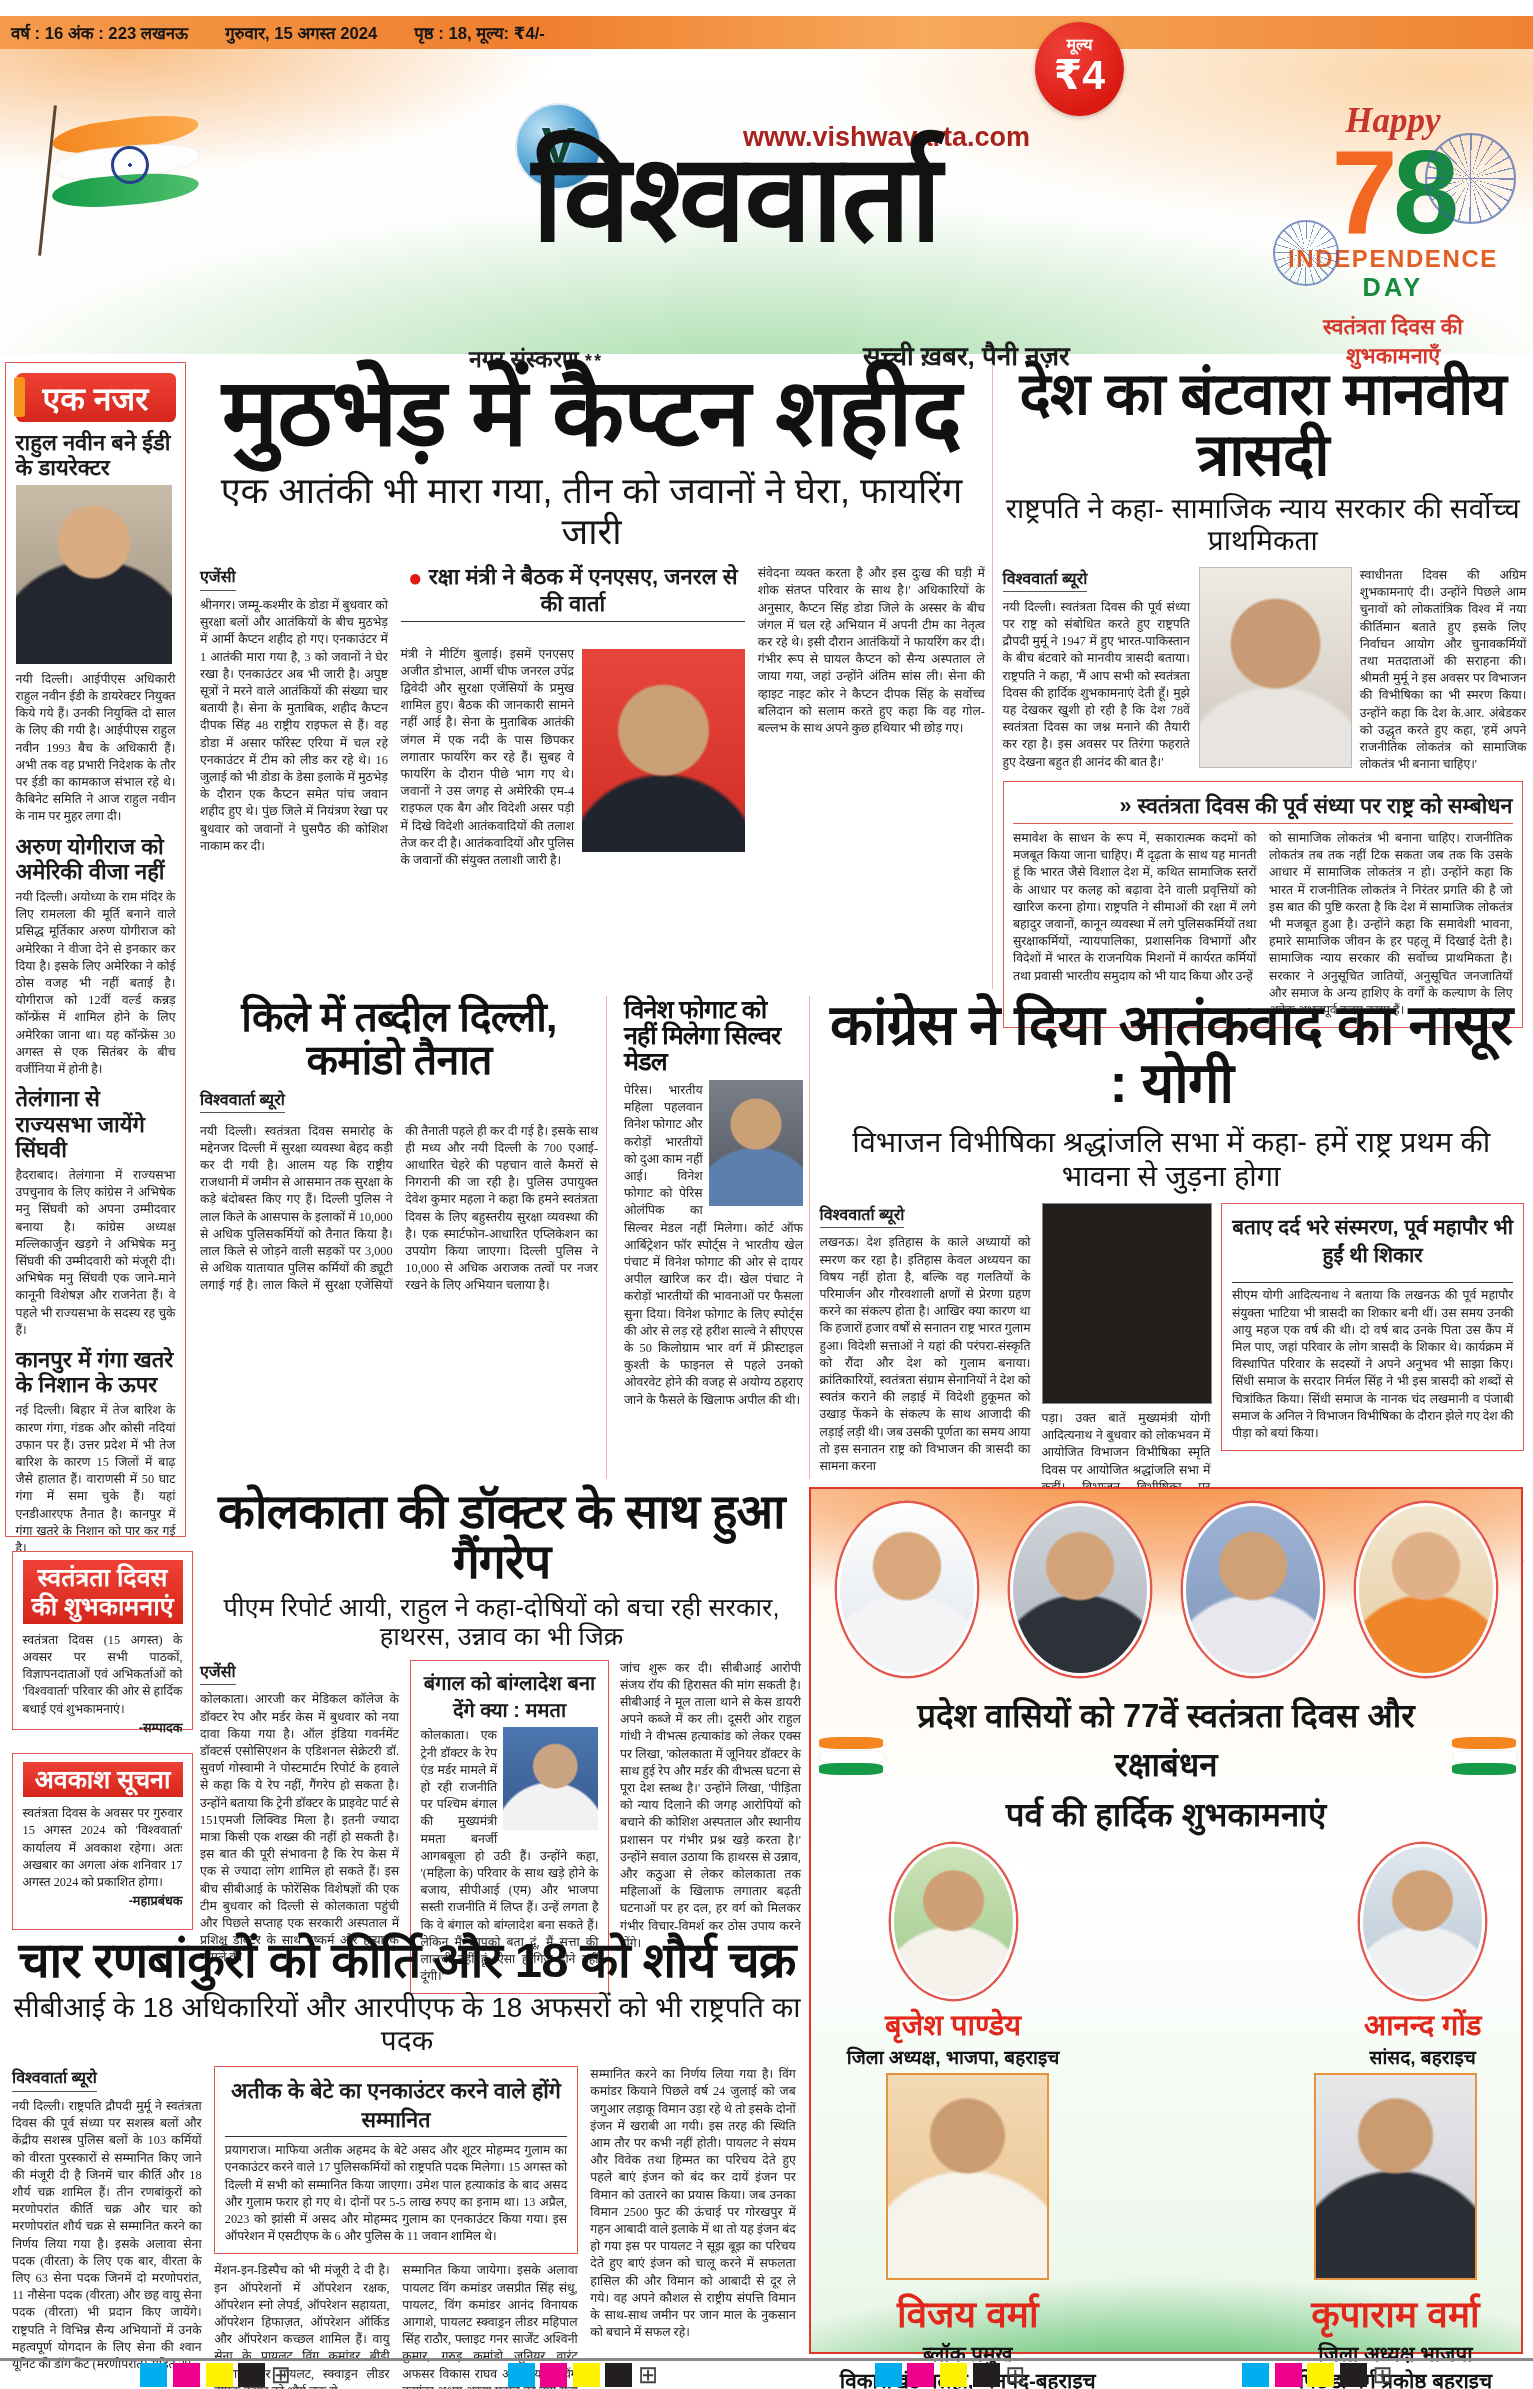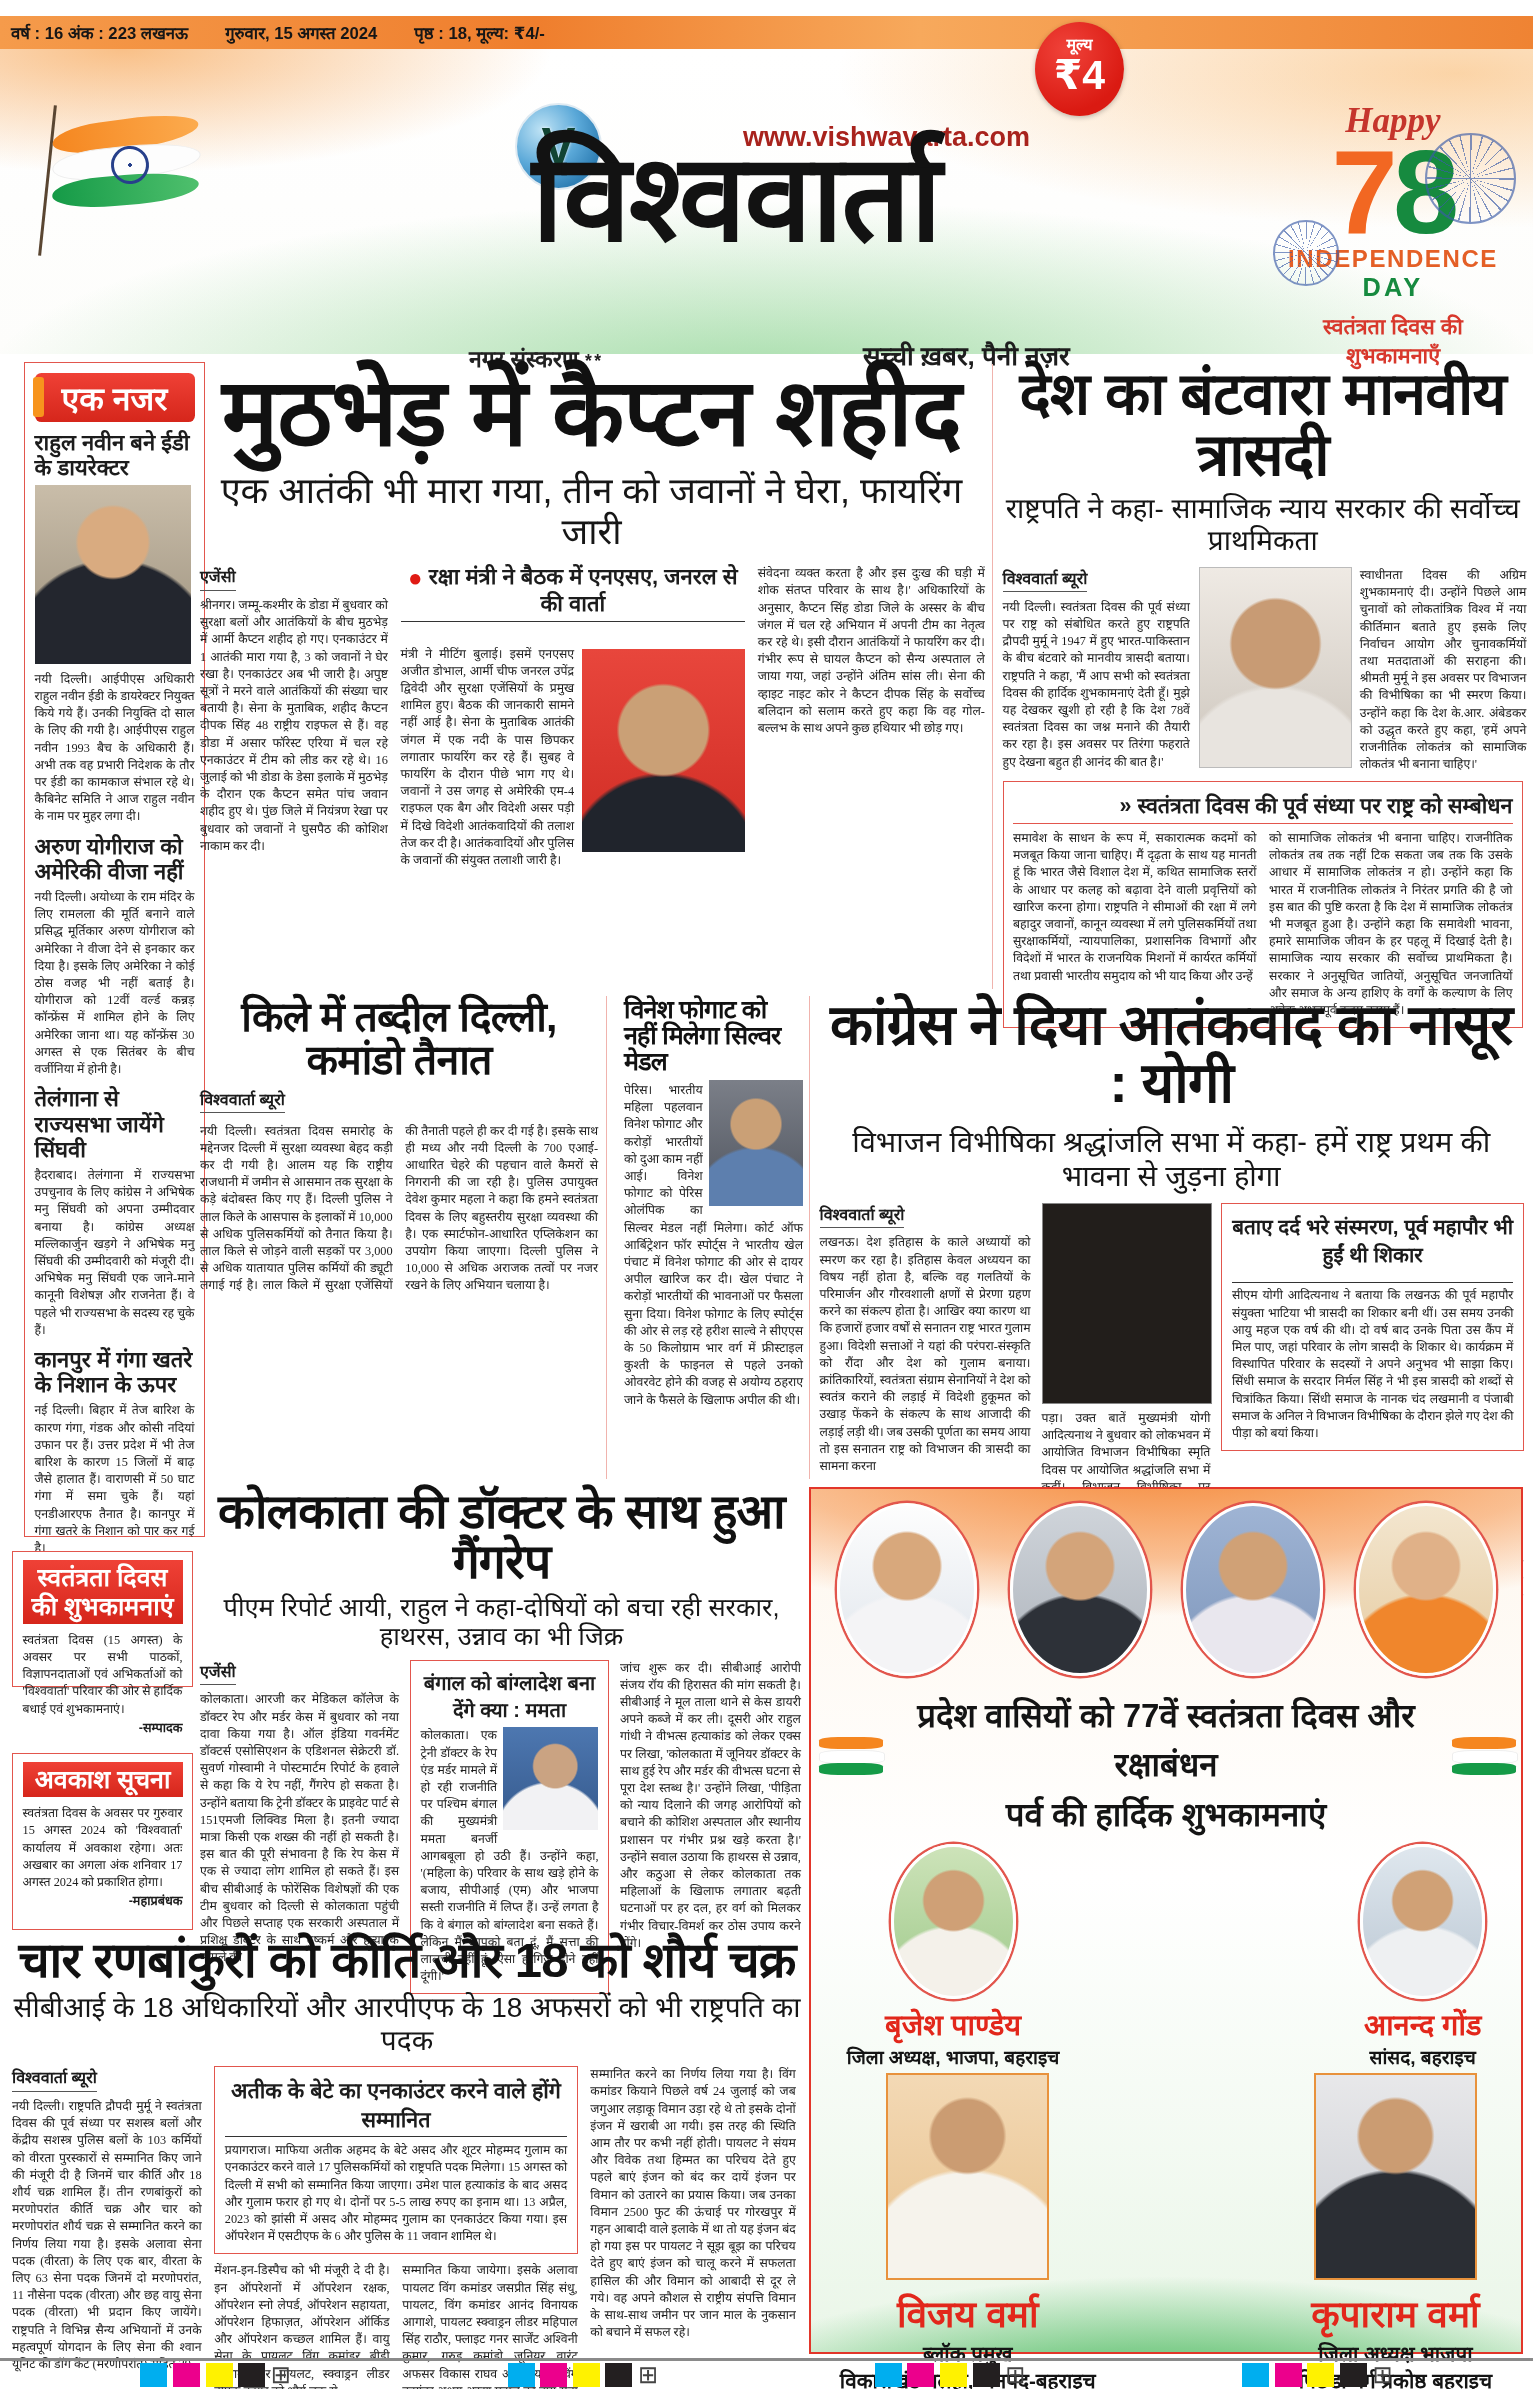--- a/index.html
+++ b/index.html
@@ -172,34 +172,34 @@
       <div class="happy">Happy</div>
       <div class="num"><span class="n7">7</span><span class="n8">8</span></div>
       <div class="word1">INDEPENDENCE</div>
       <div class="word2">DAY</div>
       <div class="greet">
         <span>स्वतंत्रता दिवस की</span><br><span>शुभकामनाएँ</span>
       </div>
     </div>
   </div>
 
-  <div class="block side-box" style="left:24px;top:362px;width:181px;height:1175px;">
+  <div class="block side-box" style="left:5px;top:362px;width:181px;height:1175px;">
     <div class="eknajar">एक नजर</div>
     <div class="brief-t">राहुल नवीन बने ईडी के डायरेक्टर</div>
     <div class="ph ph-rahul" style="width:156px;height:179px;margin:1.6px 0 6.4px;"></div>
     <p class="j">नयी दिल्ली। आईपीएस अधिकारी राहुल नवीन ईडी के डायरेक्टर नियुक्त किये गये हैं। उनकी नियुक्ति दो साल के लिए की गयी है। आईपीएस राहुल नवीन 1993 बैच के अधिकारी हैं। अभी तक वह प्रभारी निदेशक के तौर पर ईडी का कामकाज संभाल रहे थे। कैबिनेट समिति ने आज राहुल नवीन के नाम पर मुहर लगा दी।</p>
     <div class="brief-t">अरुण योगीराज को अमेरिकी वीजा नहीं</div>
     <p class="j">नयी दिल्ली। अयोध्या के राम मंदिर के लिए रामलला की मूर्ति बनाने वाले प्रसिद्ध मूर्तिकार अरुण योगीराज को अमेरिका ने वीजा देने से इनकार कर दिया है। इसके लिए अमेरिका ने कोई ठोस वजह भी नहीं बताई है। योगीराज को 12वीं वर्ल्ड कन्नड़ कॉन्फ्रेंस में शामिल होने के लिए अमेरिका जाना था। यह कॉन्फ्रेंस 30 अगस्त से एक सितंबर के बीच वर्जीनिया में होनी है।</p>
     <div class="brief-t">तेलंगाना से राज्यसभा जायेंगे सिंघवी</div>
     <p class="j">हैदराबाद। तेलंगाना में राज्यसभा उपचुनाव के लिए कांग्रेस ने अभिषेक मनु सिंघवी को अपना उम्मीदवार बनाया है। कांग्रेस अध्यक्ष मल्लिकार्जुन खड़गे ने अभिषेक मनु सिंघवी की उम्मीदवारी को मंजूरी दी। अभिषेक मनु सिंघवी एक जाने-माने कानूनी विशेषज्ञ और राजनेता हैं। वे पहले भी राज्यसभा के सदस्य रह चुके हैं।</p>
     <div class="brief-t">कानपुर में गंगा खतरे के निशान के ऊपर</div>
     <p class="j">नई दिल्ली। बिहार में तेज बारिश के कारण गंगा, गंडक और कोसी नदियां उफान पर हैं। उत्तर प्रदेश में भी तेज बारिश के कारण 15 जिलों में बाढ़ जैसे हालात हैं। वाराणसी में 50 घाट गंगा में समा चुके हैं। यहां एनडीआरएफ तैनात है। कानपुर में गंगा खतरे के निशान को पार कर गई है।</p>
   </div>
 
-  <div class="block side-box" style="left:12px;top:1551px;width:181px;height:136px;">
+  <div class="block side-box" style="left:12px;top:1551px;width:181px;height:179px;">
     <div class="side-red-t">स्वतंत्रता दिवस की शुभकामनाएं</div>
     <p class="j">स्वतंत्रता दिवस (15 अगस्त) के अवसर पर सभी पाठकों, विज्ञापनदाताओं एवं अभिकर्ताओं को 'विश्ववार्ता' परिवार की ओर से हार्दिक बधाई एवं शुभकामनाएं।</p>
     <span class="sign">-सम्पादक</span>
   </div>
 
   <div class="block side-box" style="left:12px;top:1753px;width:181px;height:177px;">
     <div class="side-red-t">अवकाश सूचना</div>
     <p class="j">स्वतंत्रता दिवस के अवसर पर गुरुवार 15 अगस्त 2024 को 'विश्ववार्ता' कार्यालय में अवकाश रहेगा। अतः अखबार का अगला अंक शनिवार 17 अगस्त 2024 को प्रकाशित होगा।</p>
     <span class="sign">-महाप्रबंधक</span>
   </div>

